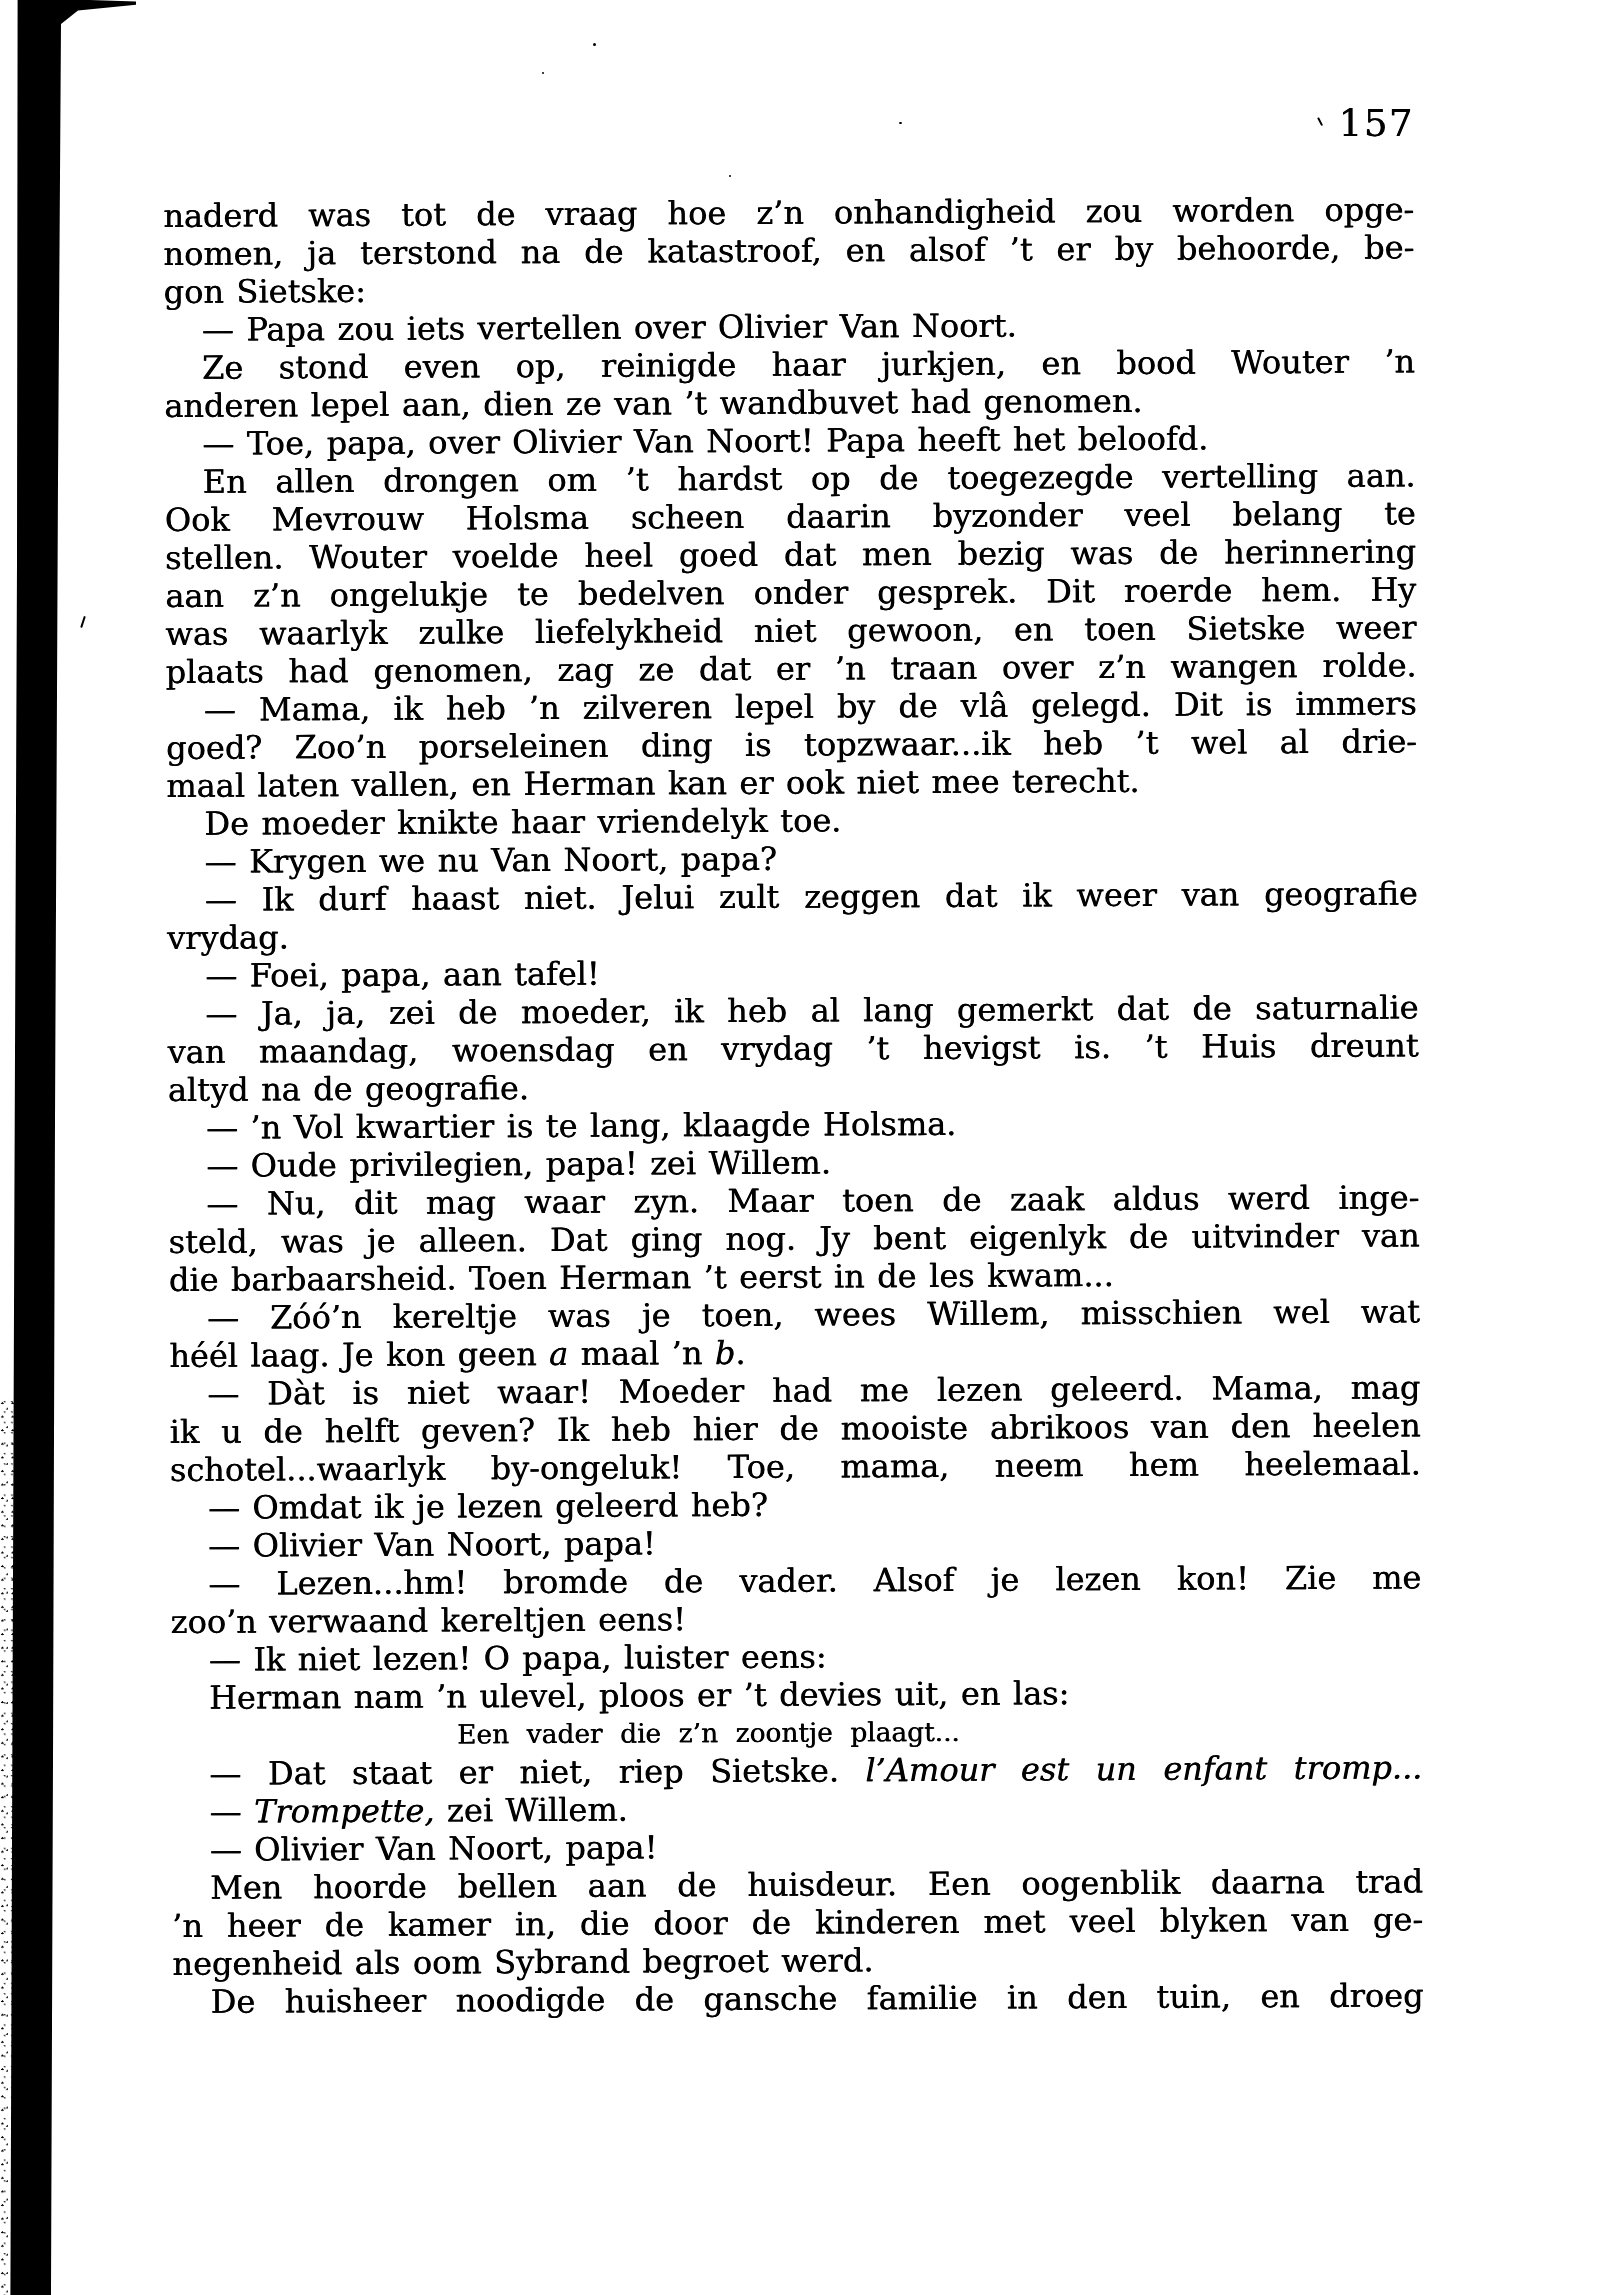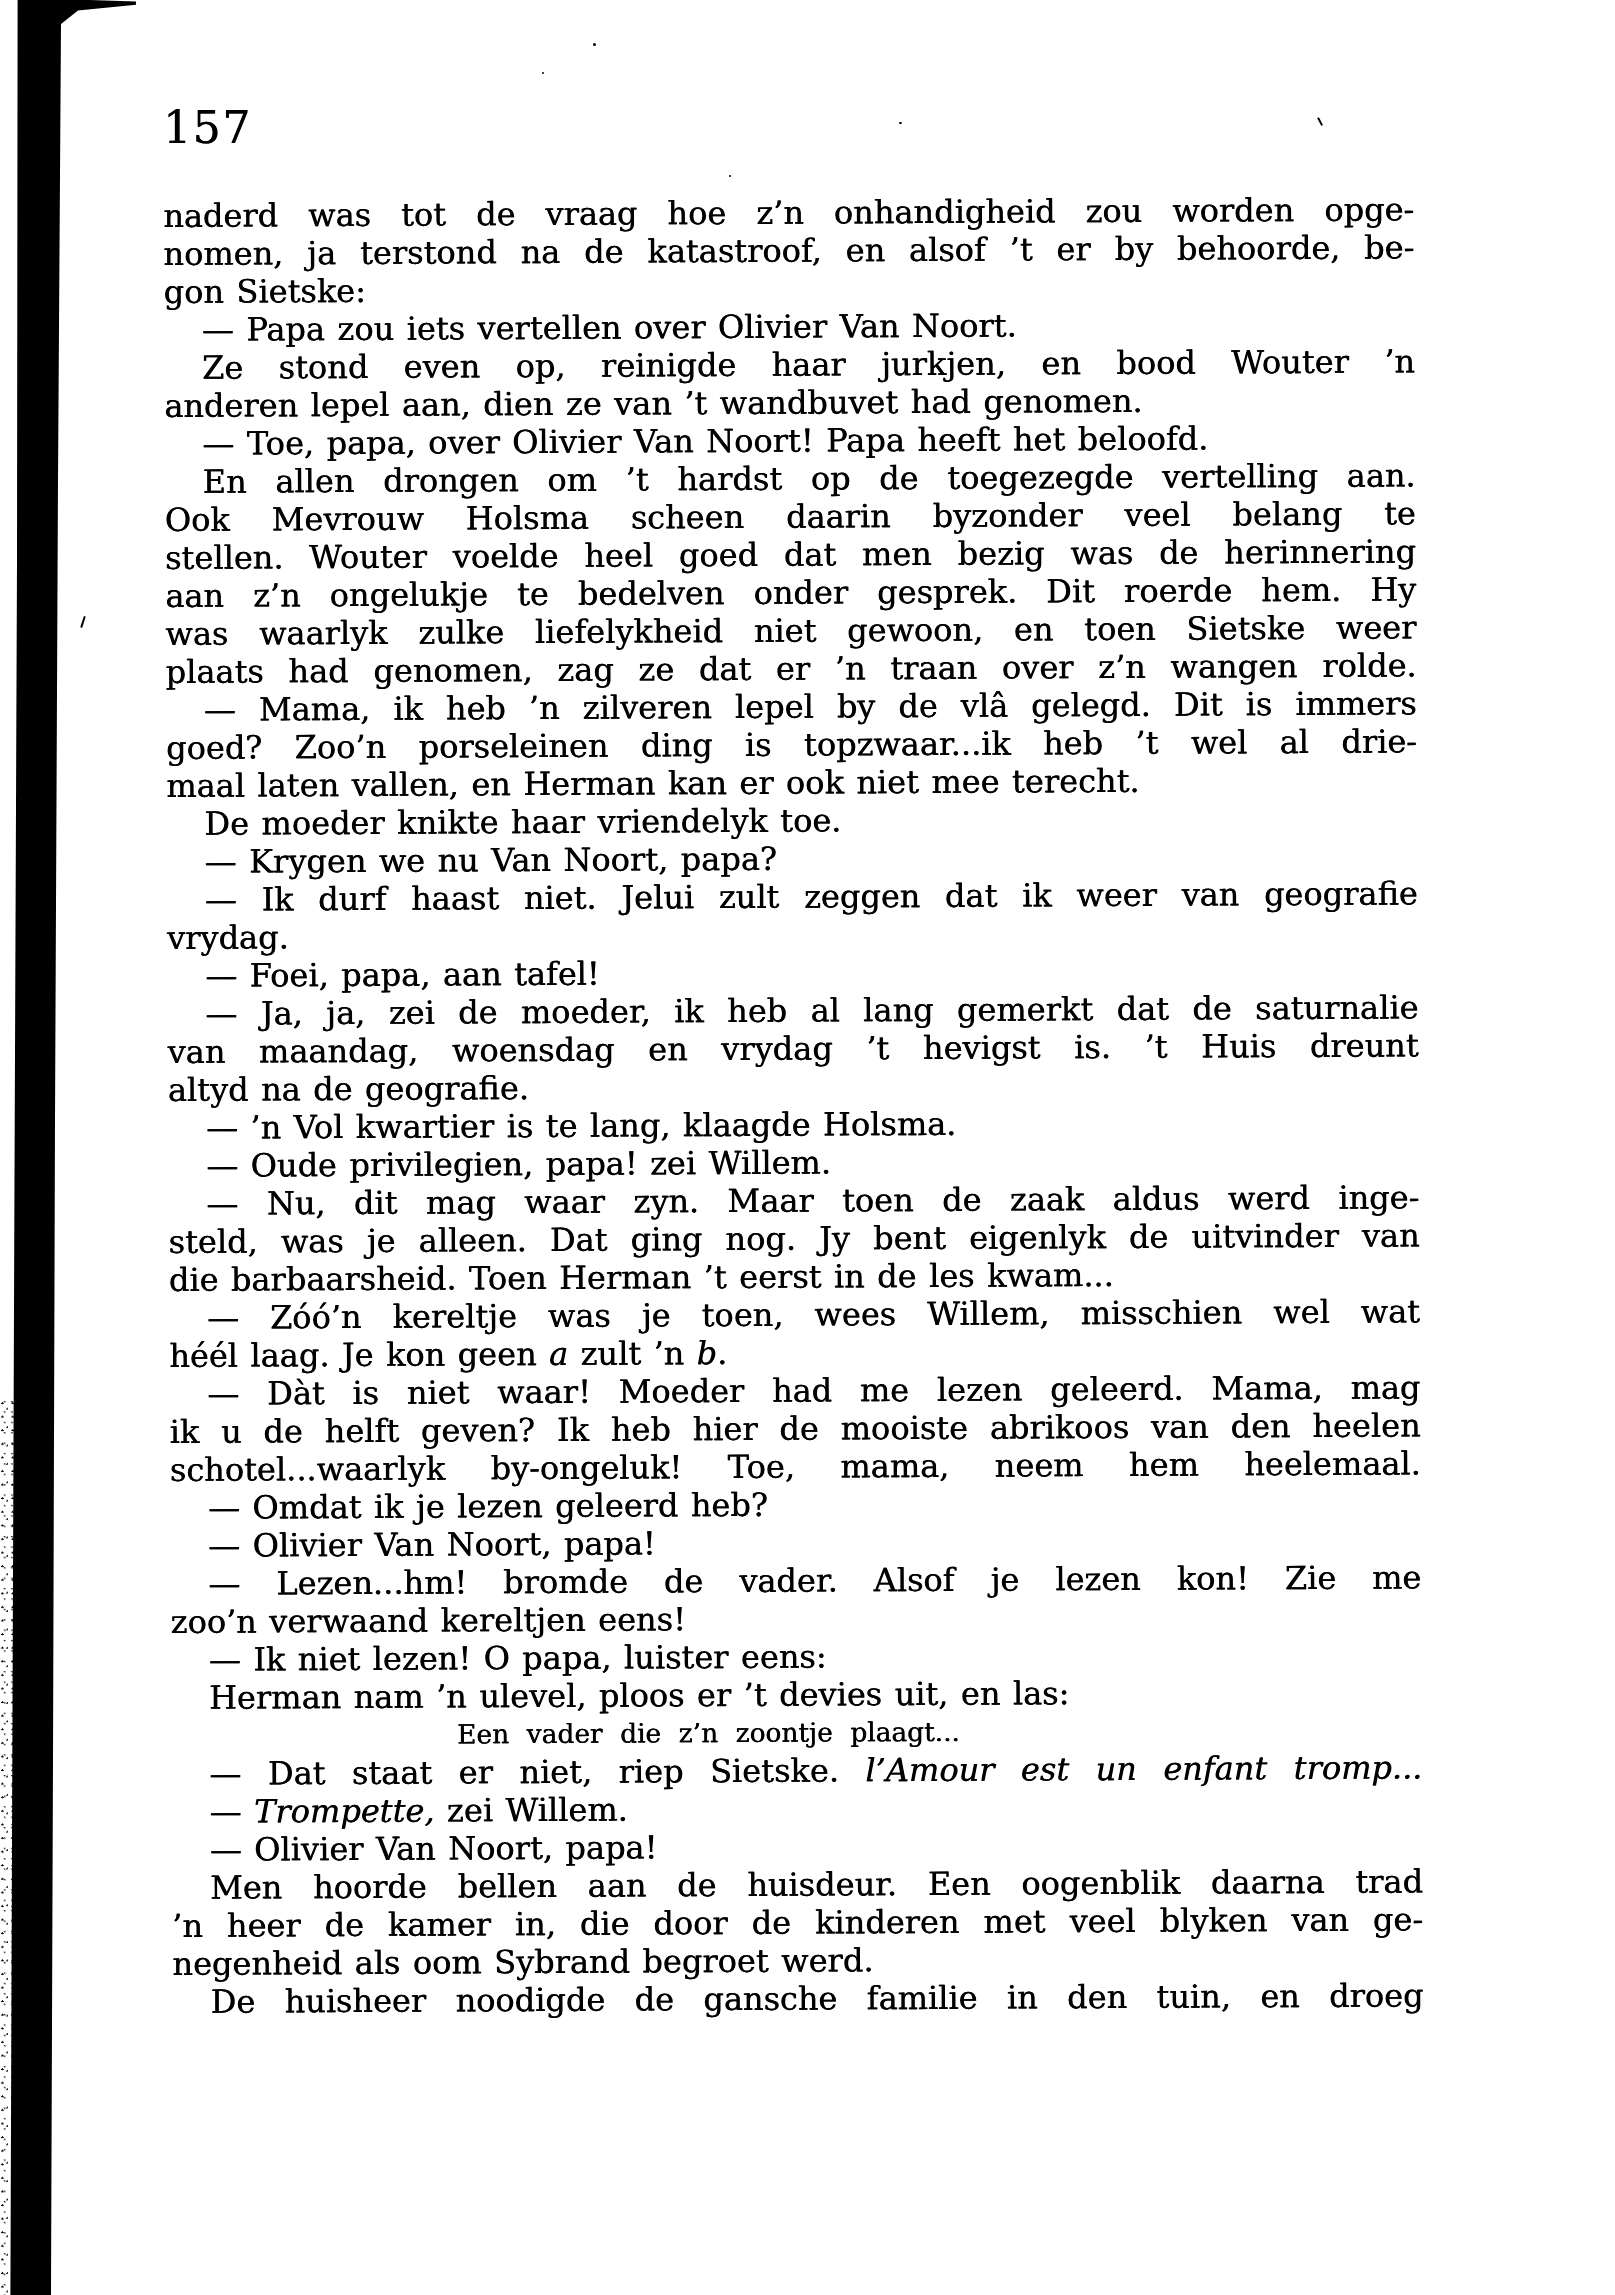--- a/index.html
+++ b/index.html
@@ -29,22 +29,22 @@
     width: 22.4px; height: 895px;
     background-image:
       radial-gradient(circle at 2.4px 3.2px, #000 1px, transparent 1.2px),
       radial-gradient(circle at 7.2px 8.8px, #000 0.9px, transparent 1px),
       radial-gradient(circle at 4.8px 1.6px, #000 0.7px, transparent 0.9px);
     background-size: 10.4px 13.6px, 8.8px 18.4px, 7.2px 10.4px;
   }
 
   .page-number {
     position: absolute; left: 163px; top: 102px; width: 1251px;
-    text-align: left;
-    font-size: 44px; letter-spacing: 1.6px;
+    text-align: right;
+    font-size: 37px; letter-spacing: 1.6px;
     text-shadow: 0.5px 0 0 currentColor;
   }
 
   .text-block {
     position: absolute; left: 163px; top: 197px; width: 1251px;
     transform: rotate(-0.3deg);
     transform-origin: 0 0;
     font-size: 32px;
     word-spacing: 0.07em;
     text-shadow: 0.5px 0 0 currentColor;
@@ -102,21 +102,21 @@
       <div class="line ind"><span>— Foei, papa, aan tafel!</span></div>
       <div class="line just ind"><span>— Ja, ja, zei de moeder, ik heb al lang gemerkt dat de saturnalie</span></div>
       <div class="line just"><span>van maandag, woensdag en vrydag ’t hevigst is. ’t Huis dreunt</span></div>
       <div class="line"><span>altyd na de geografie.</span></div>
       <div class="line ind"><span>— ’n Vol kwartier is te lang, klaagde Holsma.</span></div>
       <div class="line ind"><span>— Oude privilegien, papa! zei Willem.</span></div>
       <div class="line just ind"><span>— Nu, dit mag waar zyn. Maar toen de zaak aldus werd inge-</span></div>
       <div class="line just"><span>steld, was je alleen. Dat ging nog. Jy bent eigenlyk de uitvinder van</span></div>
       <div class="line"><span>die barbaarsheid. Toen Herman ’t eerst in de les kwam...</span></div>
       <div class="line just ind"><span>— Zóó’n kereltje was je toen, wees Willem, misschien wel wat</span></div>
-      <div class="line"><span>héél laag. Je kon geen </span><span class="it">a</span><span> zult ’n </span><span class="it">b</span><span>.</span></div>
+      <div class="line"><span>héél laag. Je kon geen </span><span class="it">a</span><span> maal ’n </span><span class="it">b</span><span>.</span></div>
       <div class="line just ind"><span>— Dàt is niet waar! Moeder had me lezen geleerd. Mama, mag</span></div>
       <div class="line just"><span>ik u de helft geven? Ik heb hier de mooiste abrikoos van den heelen</span></div>
       <div class="line just"><span>schotel...waarlyk by-ongeluk! Toe, mama, neem hem heelemaal.</span></div>
       <div class="line ind"><span>— Omdat ik je lezen geleerd heb?</span></div>
       <div class="line ind"><span>— Olivier Van Noort, papa!</span></div>
       <div class="line just ind"><span>— Lezen...hm! bromde de vader. Alsof je lezen kon! Zie me</span></div>
       <div class="line"><span>zoo’n verwaand kereltjen eens!</span></div>
       <div class="line ind"><span>— Ik niet lezen! O papa, luister eens:</span></div>
       <div class="line ind"><span>Herman nam ’n ulevel, ploos er ’t devies uit, en las:</span></div>
       <div class="line small-quote"><span>Een vader die z’n zoontje plaagt...</span></div>

